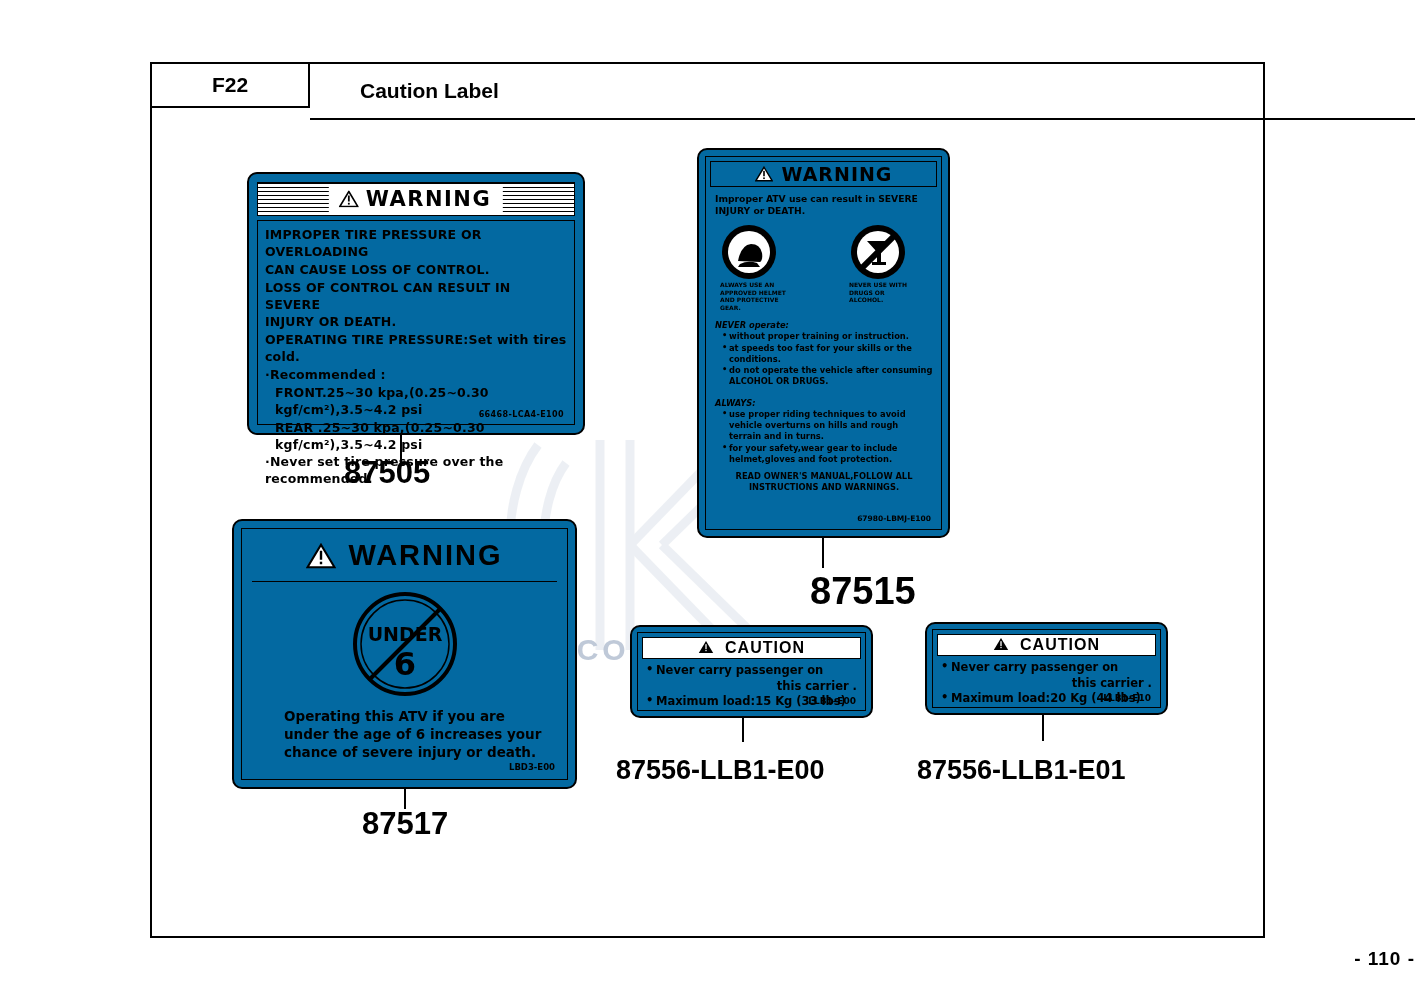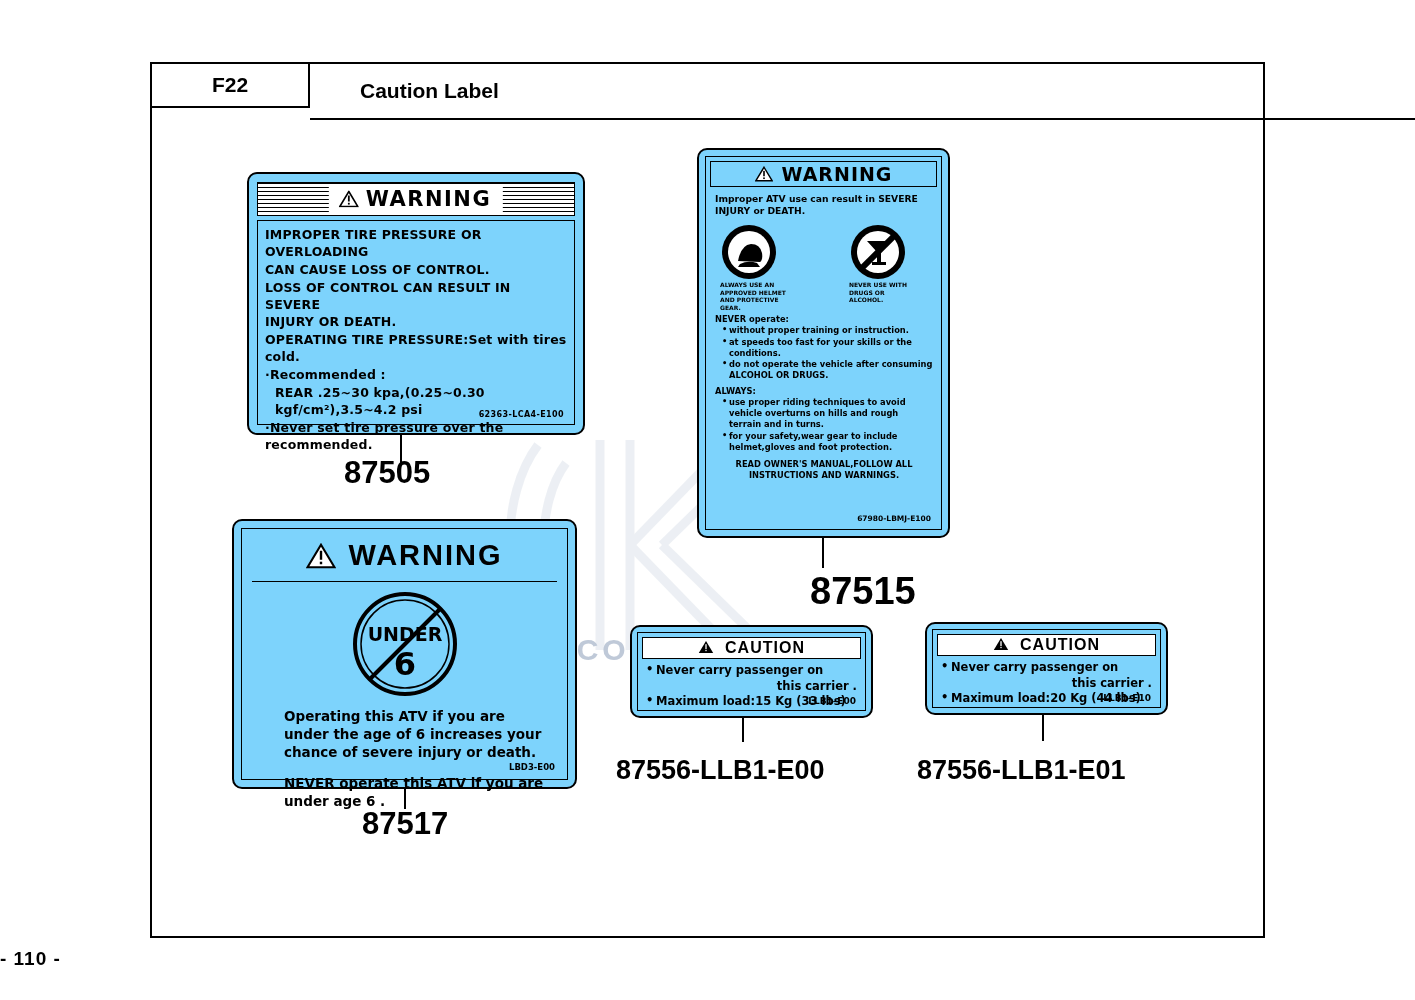--- a/index.html
+++ b/index.html
@@ -61,21 +61,21 @@
     top: 56px;
     width: 100%;
     height: 816px;
   }
 
   .page-number {
     position: absolute;
     left: 0;
     top: 948px;
     width: 1415px;
-    text-align: left;
+    text-align: right;
     font-size: 19px;
     font-weight: bold;
     letter-spacing: 1px;
   }
 
   
   .watermark {
     position: absolute;
     left: 480px;
     top: 405px;
@@ -93,21 +93,21 @@
     font-weight: bold;
     letter-spacing: 4px;
     color: #b9c4d4;
     opacity: 0.9;
     pointer-events: none;
   }
 
   
   .label-box {
     position: absolute;
-    background: #7dd3fc;
+    background: #0369a1;
     border: 2px solid #000;
     border-radius: 10px;
     box-sizing: border-box;
   }
 
   .callout-line {
     position: absolute;
     width: 2px;
     background: #000;
   }
@@ -262,21 +262,21 @@
   #label-87515 .bodytext {
     position: absolute;
     left: 9px;
     top: 152px;
     right: 8px;
     font-family: "DejaVu Sans", sans-serif;
     font-size: 8.3px;
     font-weight: bold;
     line-height: 1.33;
   }
-  #label-87515 .bodytext .hd { margin-top: 5px; }
+  #label-87515 .bodytext .hd { margin-top: 11px; font-style: italic; }
   #label-87515 .bodytext ul {
     margin: 0 0 0 0;
     padding-left: 8px;
     list-style: none;
   }
   #label-87515 .bodytext li {
     position: relative;
     padding-left: 6px;
     margin-bottom: 0.5px;
   }
@@ -477,23 +477,24 @@
       <span class="band-word">WARNING</span>
     </div>
   </div>
   <div class="body">
     <p>IMPROPER TIRE PRESSURE OR OVERLOADING</p>
     <p>CAN CAUSE LOSS OF CONTROL.</p>
     <p>LOSS OF CONTROL CAN RESULT IN SEVERE</p>
     <p>INJURY OR DEATH.</p>
     <p>OPERATING TIRE PRESSURE:Set with tires cold.</p>
     <p>·Recommended  :</p>
+    <p class="small">FRONT.25~30 kpa,(0.25~0.30 kgf/cm²),3.5~4.2 psi</p>
     <p class="small">REAR .25~30 kpa,(0.25~0.30 kgf/cm²),3.5~4.2 psi</p>
     <p>·Never set tire pressure over the recommended.</p>
-    <span class="code">62363-LCA4-E100</span>
+    <span class="code">66468-LCA4-E100</span>
   </div>
 </div>
 <div class="callout-line" style="left:400px; top:435px; height:28px;"></div>
 <div class="part-no" style="left:344px; top:455px; font-size:31px;">87505</div>
 
 <div class="label-box" id="label-87515">
   <div class="inner">
     <div class="title-row">
       <span class="warn-tri">
         <svg width="18" height="16" viewBox="0 0 20 17">
@@ -569,21 +570,20 @@
         <circle cx="55" cy="55" r="50" fill="none" stroke="#000" stroke-width="4"></circle>
         <circle cx="55" cy="55" r="44" fill="none" stroke="#000" stroke-width="1.5"></circle>
         <text x="55" y="52" text-anchor="middle" font-family="DejaVu Sans, sans-serif" font-size="19" font-weight="bold" fill="#000">UNDER</text>
         <text x="55" y="86" text-anchor="middle" font-family="DejaVu Sans, sans-serif" font-size="32" font-weight="bold" fill="#000">6</text>
         <line x1="20" y1="90" x2="90" y2="20" stroke="#000" stroke-width="4"></line>
       </svg>
     </div>
 
     <div class="txt">
       <p>Operating this ATV if you are under the age of 6 increases your chance of severe injury or death.</p>
-      <p>NEVER operate this ATV if you are under age 6 .</p>
     </div>
 
     <span class="code">LBD3-E00</span>
   </div>
 </div>
 <div class="callout-line" style="left:404px; top:789px; height:20px;"></div>
 <div class="part-no" style="left:362px; top:806px; font-size:31px;">87517</div>
 
 <div class="label-box caution-box" id="label-e00">
   <div class="inner">

